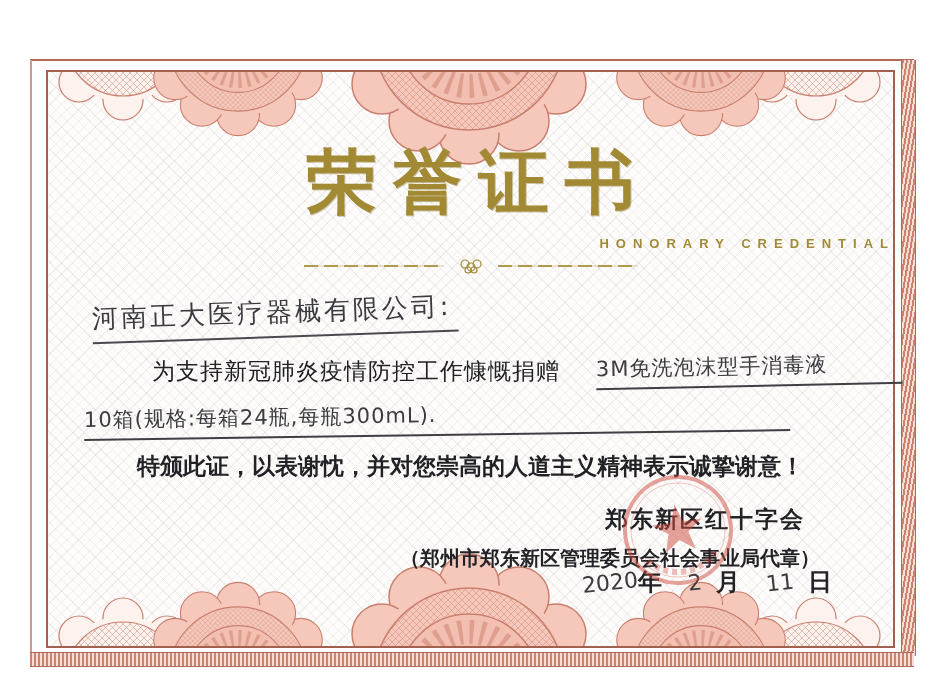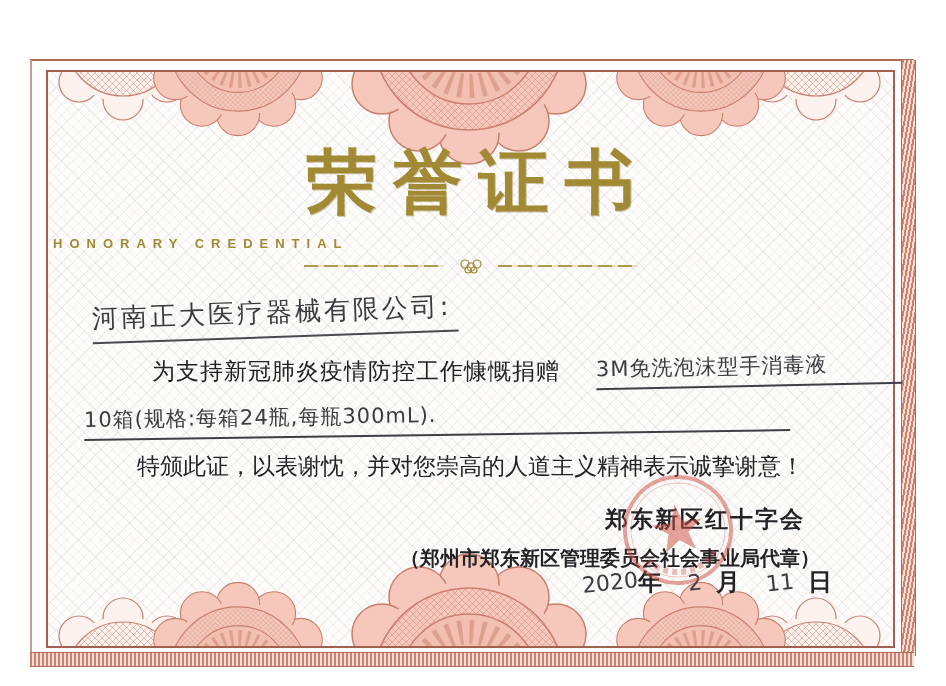--- a/index.html
+++ b/index.html
@@ -20,41 +20,41 @@
         repeating-linear-gradient(45deg, rgba(160,145,155,0.13) 0 1px, transparent 1px 8px),
         repeating-linear-gradient(135deg, rgba(160,145,155,0.13) 0 1px, transparent 1px 8px);}
   .ornament{position:absolute;left:48px;width:843px;height:118px;overflow:hidden;pointer-events:none;}
   .ornament.top{top:72px;}
   .ornament.bottom{top:528px;transform:scaleY(-1);}
   
   .title{position:absolute;left:46px;top:136px;width:849px;text-align:center;
       font-family:"DejaVu Serif","Liberation Serif",serif;font-weight:700;font-size:70px;
       letter-spacing:16px;text-indent:16px;color:#a28a35;
       text-shadow:1px 1px 0 rgba(120,100,30,.35);}
-  .subtitle{position:absolute;left:46px;top:236px;width:849px;text-align:left;
+  .subtitle{position:absolute;left:46px;top:236px;width:849px;text-align:right;
       font-family:"Liberation Sans",sans-serif;font-weight:700;font-size:13px;
       letter-spacing:7px;text-indent:7px;color:#a28a35;}
   .divider{position:absolute;left:46px;top:258px;width:849px;display:flex;
       justify-content:center;align-items:center;gap:10px;color:#a28a35;}
   .divider .line{width:140px;height:2px;
       background:repeating-linear-gradient(90deg,#b09a50 0 14px,rgba(176,154,80,.25) 14px 20px);}
   .hand{font-family:"DejaVu Sans",sans-serif;color:#3b3b40;}
   .recipient{position:absolute;left:92px;top:295px;width:366px;font-size:26px;
       letter-spacing:3px;transform:rotate(-2deg);border-bottom:2px solid #4a4a4e;
       padding-bottom:6px;}
   .body-line{position:absolute;left:152px;top:356px;font-size:23px;font-weight:400;
       color:#222226;letter-spacing:1px;}
   .donation-item{position:absolute;left:596px;top:352px;width:306px;font-size:21px;
       letter-spacing:1px;transform:rotate(-1.2deg);border-bottom:2px solid #3f3f44;
       padding-bottom:5px;}
   .donation-detail{position:absolute;left:84px;top:401px;width:706px;font-size:21px;
       letter-spacing:1px;transform:rotate(-0.8deg);border-bottom:2px solid #3f3f44;
       padding-bottom:5px;}
   .closing{position:absolute;left:46px;top:451px;width:849px;text-align:center;
-      font-size:23px;font-weight:400;color:#222226;}
+      font-size:23px;font-weight:700;color:#222226;}
   .issuer{position:absolute;left:520px;top:504px;width:370px;text-align:center;
       font-size:23px;font-weight:700;color:#232327;letter-spacing:2px;}
   .issuer-note{position:absolute;left:375px;top:537px;width:470px;text-align:center;
       font-size:20px;font-weight:600;color:#232327;margin-top:8px;}
   .date-row{position:absolute;left:582px;top:566px;width:270px;display:flex;
       align-items:baseline;color:#232327;}
   .date-row .hand-num{font-family:"DejaVu Sans",sans-serif;font-size:22px;color:#3b3b40;
       transform:rotate(-6deg);}
   .date-row .unit{font-size:24px;font-weight:700;font-family:"Liberation Serif",serif;}
   .date-gap-s{width:14px;}.date-gap-m{width:26px;}

